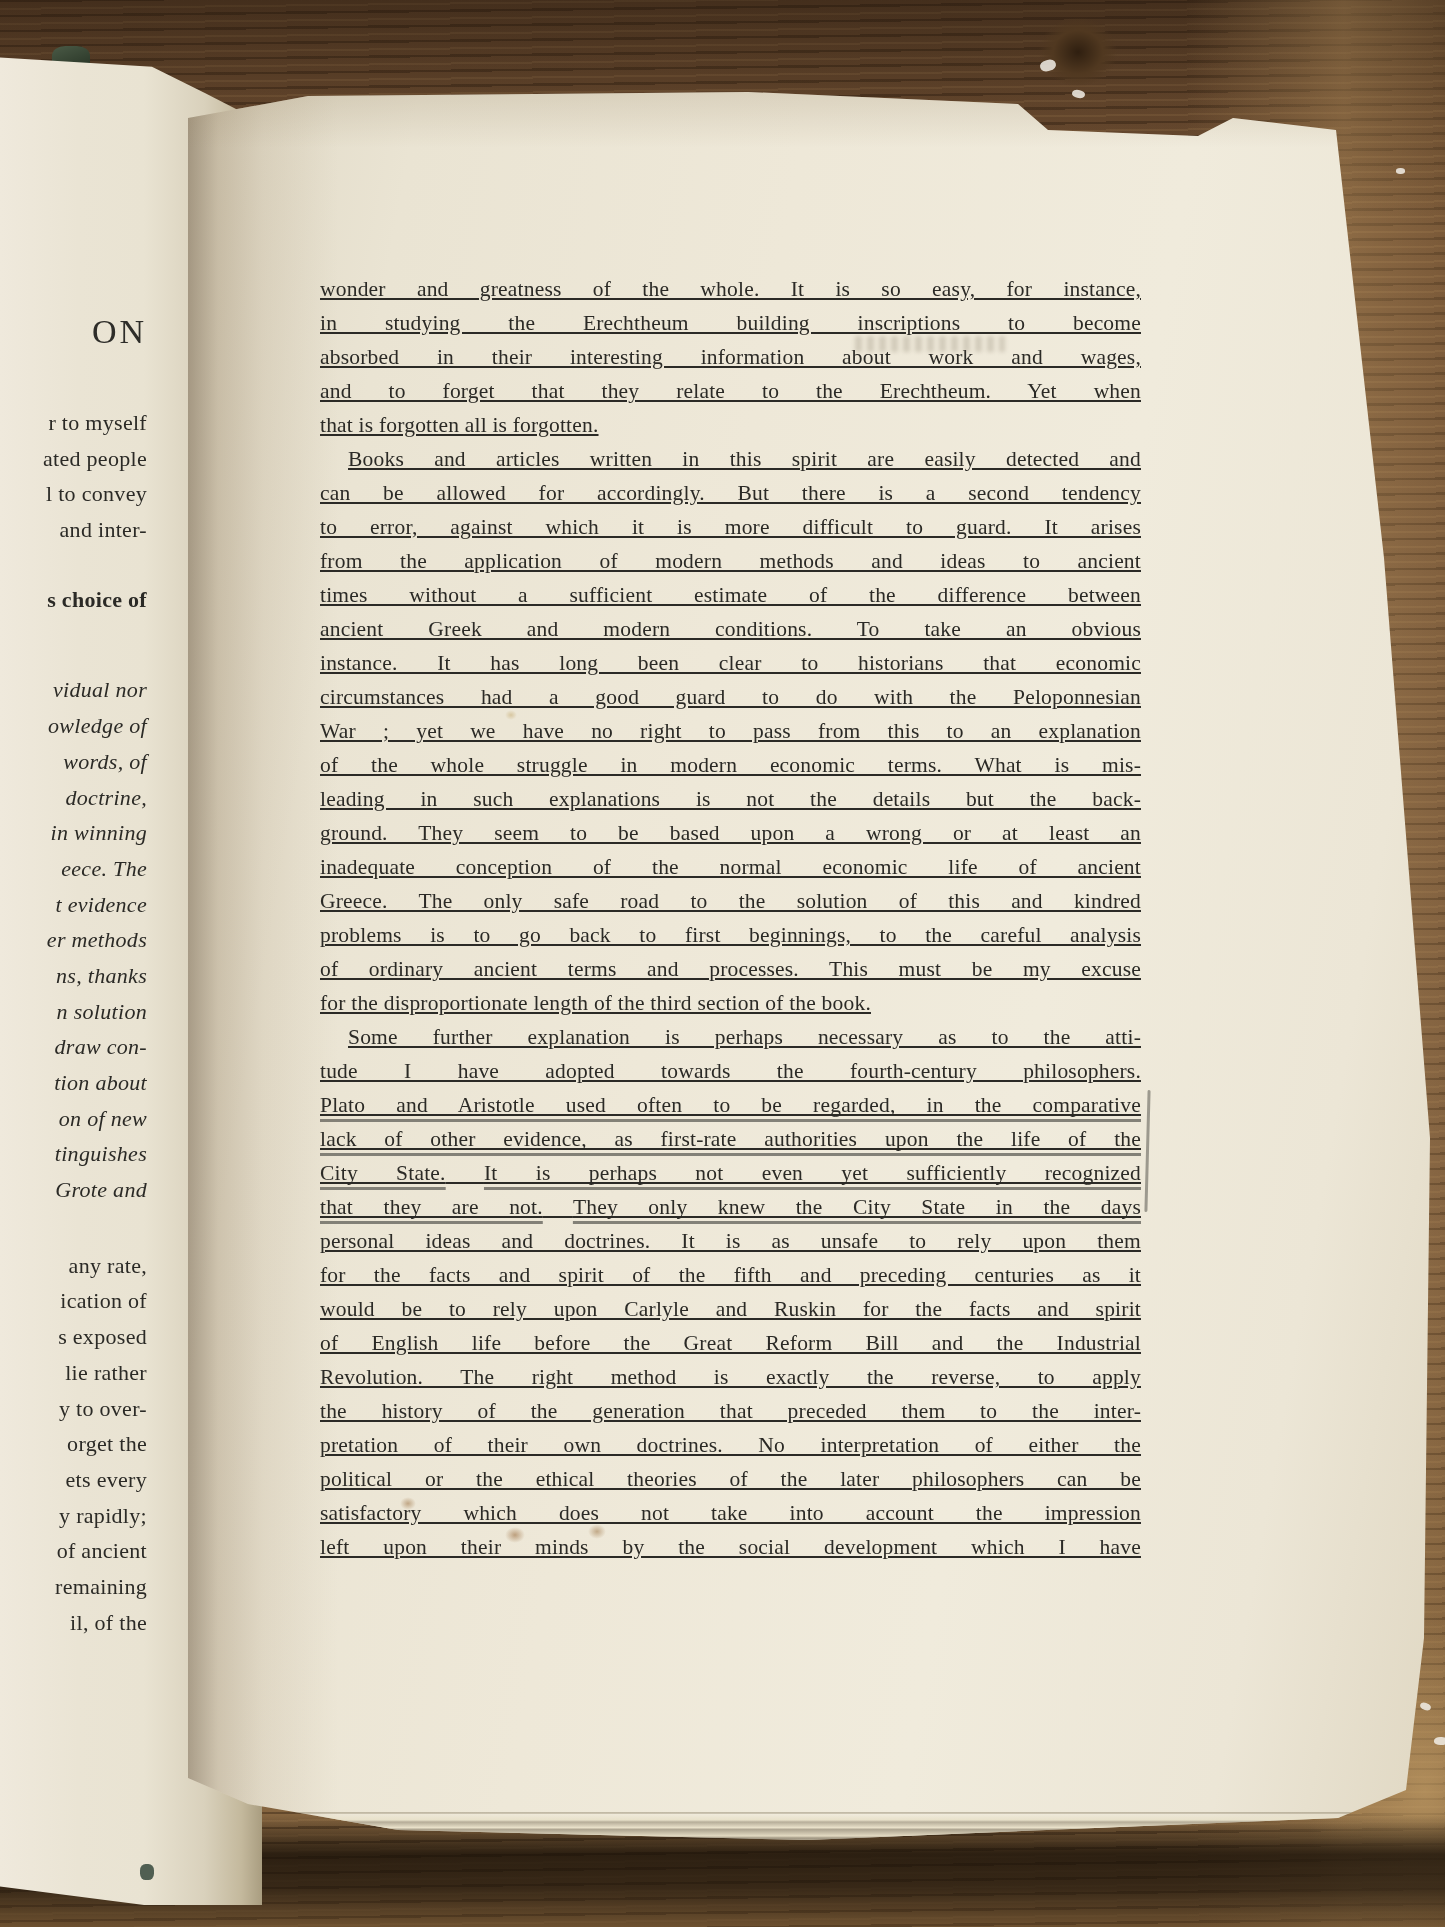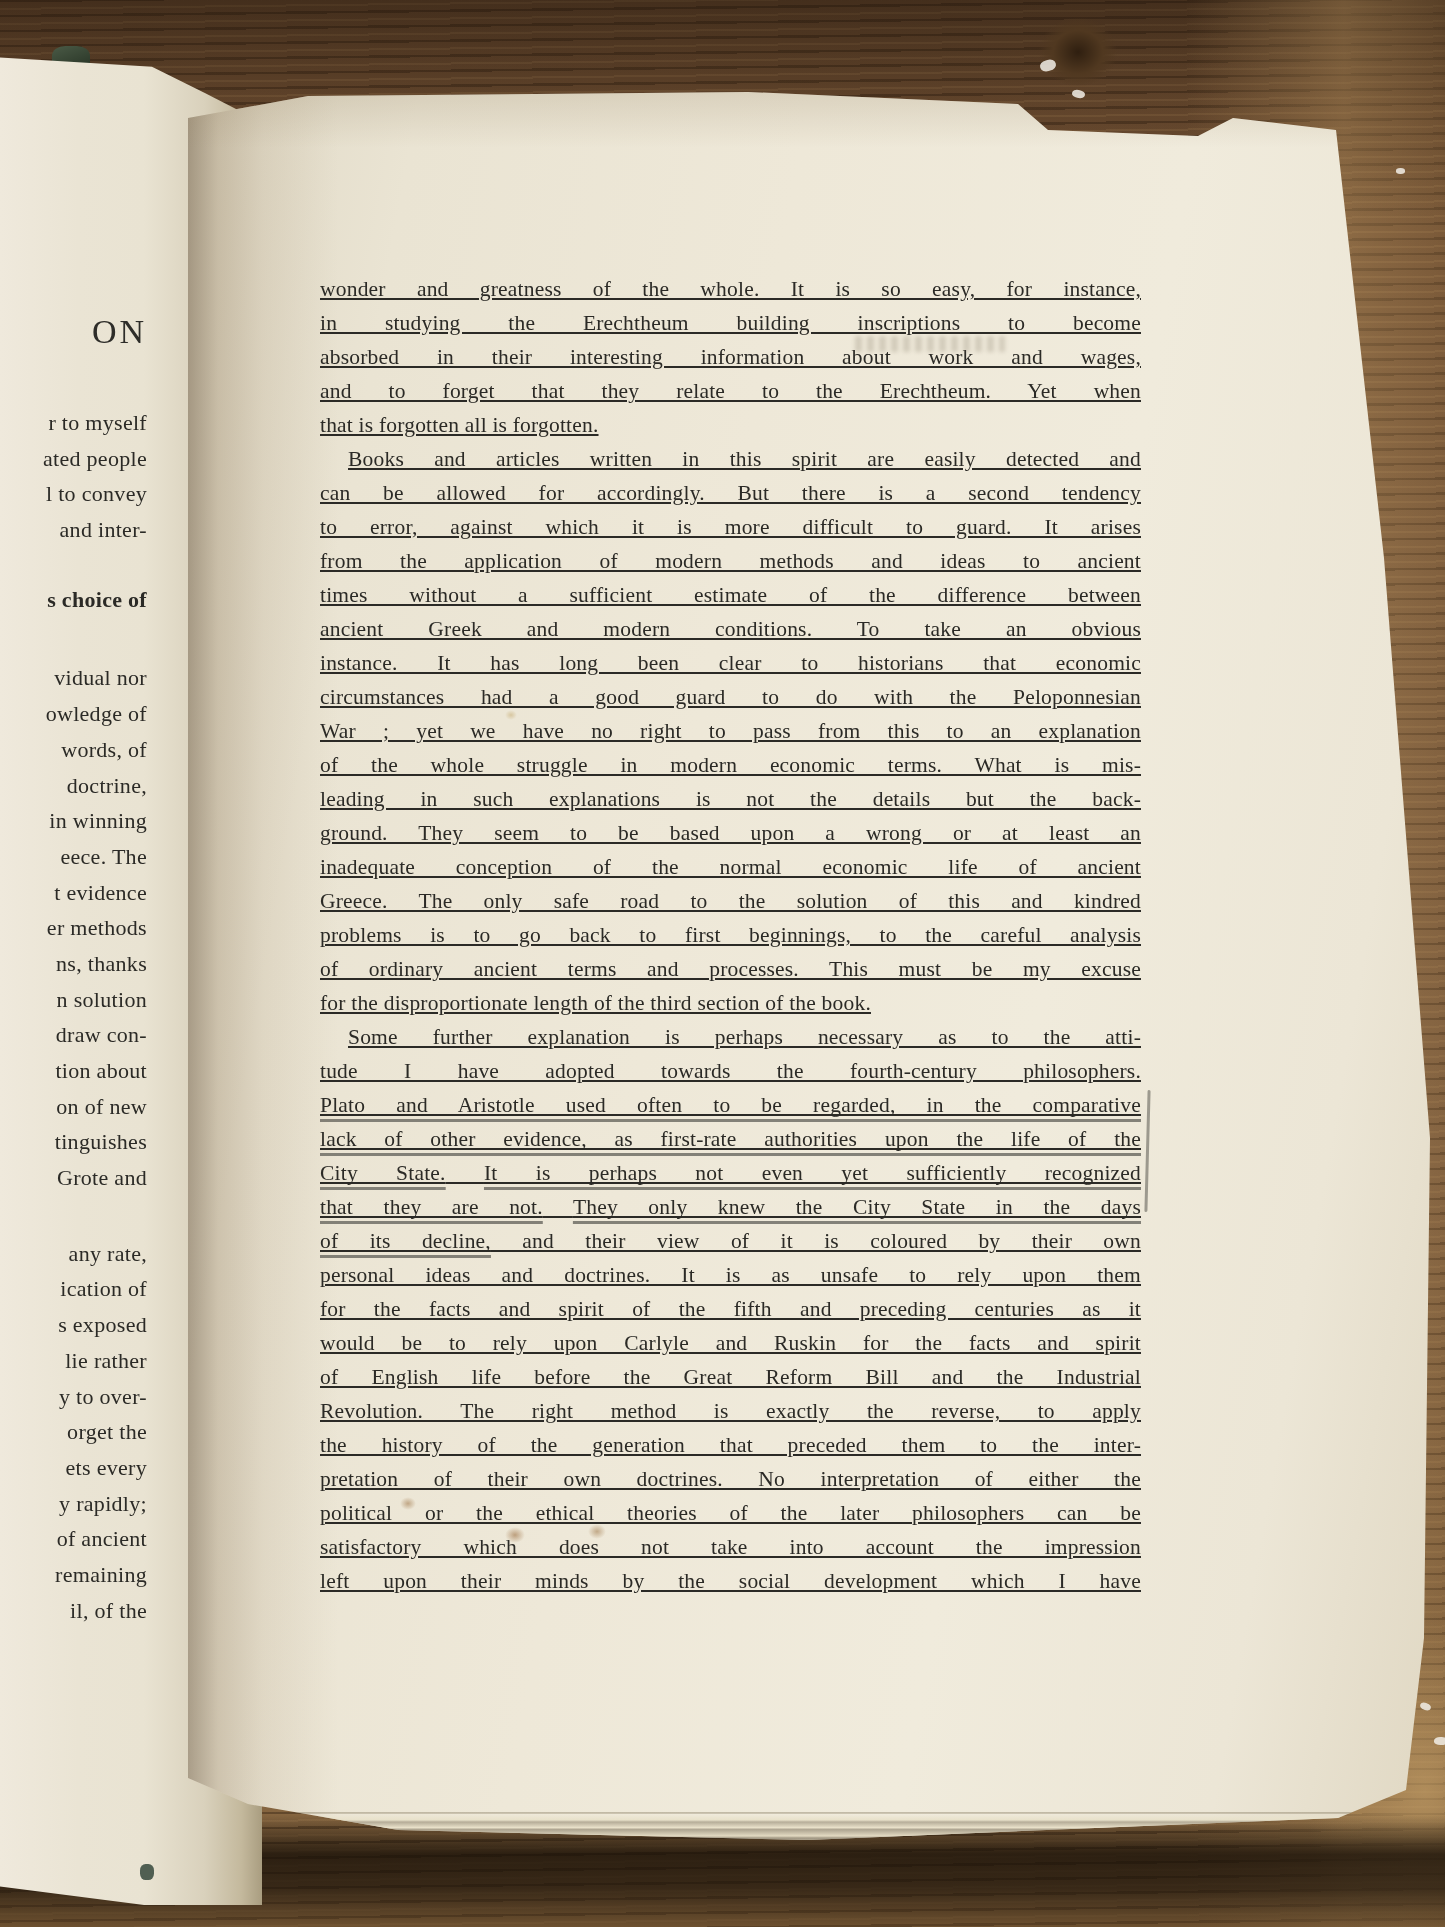--- a/index.html
+++ b/index.html
@@ -30,21 +30,21 @@
   .left-page{position:absolute;left:0;top:52px;width:262px;height:1853px;z-index:2;
     background:linear-gradient(90deg,#efe9dc 0%,#eae4d4 30%,#e9e3d2 55%,#d9d1bc 78%,#c4b99d 92%,#a99d80 100%);
     clip-path:polygon(0 0.3%, 58% 0.8%, 78% 2.2%, 100% 3.8%, 100% 100%, 55% 100%, 0 99%);
     color:#2b2a26;}
   .lp-heading{margin-top:258px;height:44px;line-height:44px;font-size:34px;
     letter-spacing:3px;text-align:right;padding-right:115px;color:#2e2d29;}
   .lp-frags{margin-top:51px;text-align:right;padding-right:115px;}
   .lp-line{height:35.7px;line-height:35.7px;font-size:22px;letter-spacing:.3px;white-space:nowrap;}
   .lp-group{margin:0;}
   .lp-group:nth-child(2){margin-top:34px;font-weight:bold;}
-  .lp-group:nth-child(3){margin-top:43px;}
+  .lp-group:nth-child(3){margin-top:55px;font-style:italic;}
   .lp-group:nth-child(4){margin-top:40px;}
   .lp-spot{position:absolute;left:140px;top:1812px;width:14px;height:16px;
     background:#35483c;opacity:.85;border-radius:40%;}
   
   .right-page{position:absolute;left:188px;top:78px;width:1252px;height:1772px;z-index:3;
     background:linear-gradient(100deg,#dfd8c5 0%,#eae4d3 15%,#eee8d8 40%,#f0ebdc 65%,#ece6d6 85%,#e2dac6 97%);
     clip-path:polygon(0px 40px,120px 18px,560px 14px,830px 26px,860px 52px,1010px 58px,
       1045px 40px,1148px 52px,1196px 480px,1242px 1060px,1236px 1560px,1218px 1712px,
       1150px 1740px,620px 1762px,210px 1752px,60px 1726px,0px 1700px);
     color:#2b2a26;}
@@ -163,21 +163,20 @@
         <div class="rp-line just"><span>Greece.  The only safe road to the solution of this and kindred</span></div>
         <div class="rp-line just"><span>problems is to go back to first beginnings, to the careful analysis</span></div>
         <div class="rp-line just"><span>of ordinary ancient terms and processes.  This must be my excuse</span></div>
         <div class="rp-line"><span>for the disproportionate length of the third section of the book.</span></div>
         <div class="rp-line ind just"><span>Some further explanation is perhaps necessary as to the atti-</span></div>
         <div class="rp-line just"><span>tude I have adopted towards the fourth-century philosophers.</span></div>
         <div class="rp-line just"><span class="u">Plato and Aristotle used often to be regarded, in the comparative</span></div>
         <div class="rp-line just"><span class="u">lack of other evidence, as first-rate authorities upon the life of the</span></div>
         <div class="rp-line just"><span class="u">City State.</span><span>  </span><span class="u">It is perhaps not even yet sufficiently recognized</span></div>
         <div class="rp-line just"><span class="u">that they are not.</span><span>  </span><span class="u">They only knew the City State in the days</span></div>
-        <div class="rp-line just"><span class="u">of its decline,</span><span> and their view of it is coloured by their own</span></div>
         <div class="rp-line just"><span>personal ideas and doctrines.  It is as unsafe to rely upon them</span></div>
         <div class="rp-line just"><span>for the facts and spirit of the fifth and preceding centuries as it</span></div>
         <div class="rp-line just"><span>would be to rely upon Carlyle and Ruskin for the facts and spirit</span></div>
         <div class="rp-line just"><span>of English life before the Great Reform Bill and the Industrial</span></div>
         <div class="rp-line just"><span>Revolution.  The right method is exactly the reverse, to apply</span></div>
         <div class="rp-line just"><span>the history of the generation that preceded them to the inter-</span></div>
         <div class="rp-line just"><span>pretation of their own doctrines.  No interpretation of either the</span></div>
         <div class="rp-line just"><span>political or the ethical theories of the later philosophers can be</span></div>
         <div class="rp-line just"><span>satisfactory which does not take into account the impression</span></div>
         <div class="rp-line just"><span>left upon their minds by the social development which I have</span></div>

